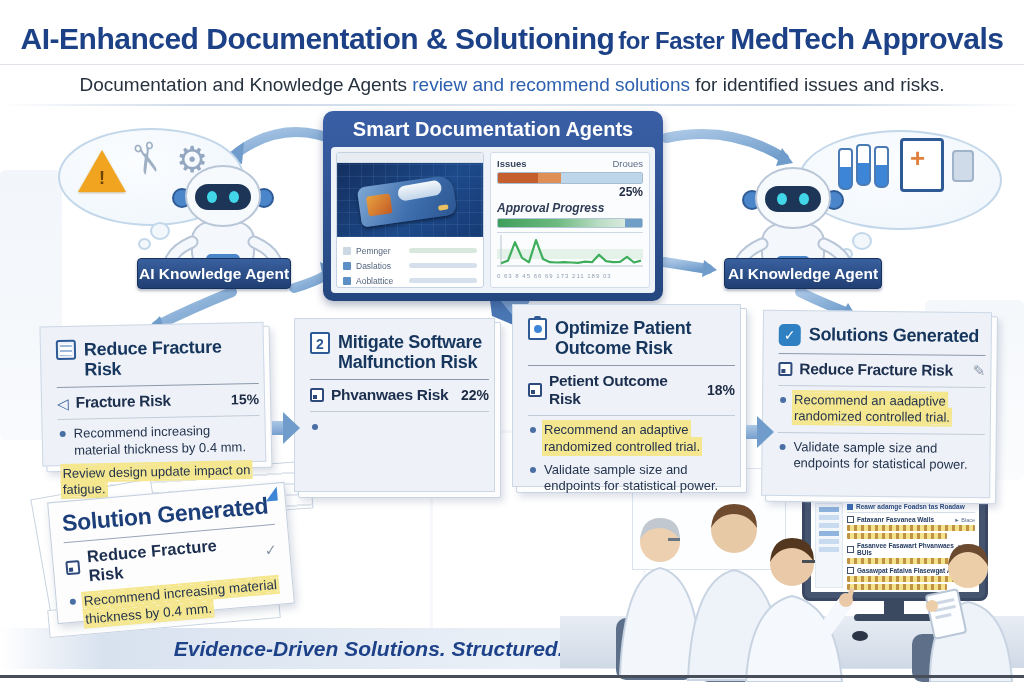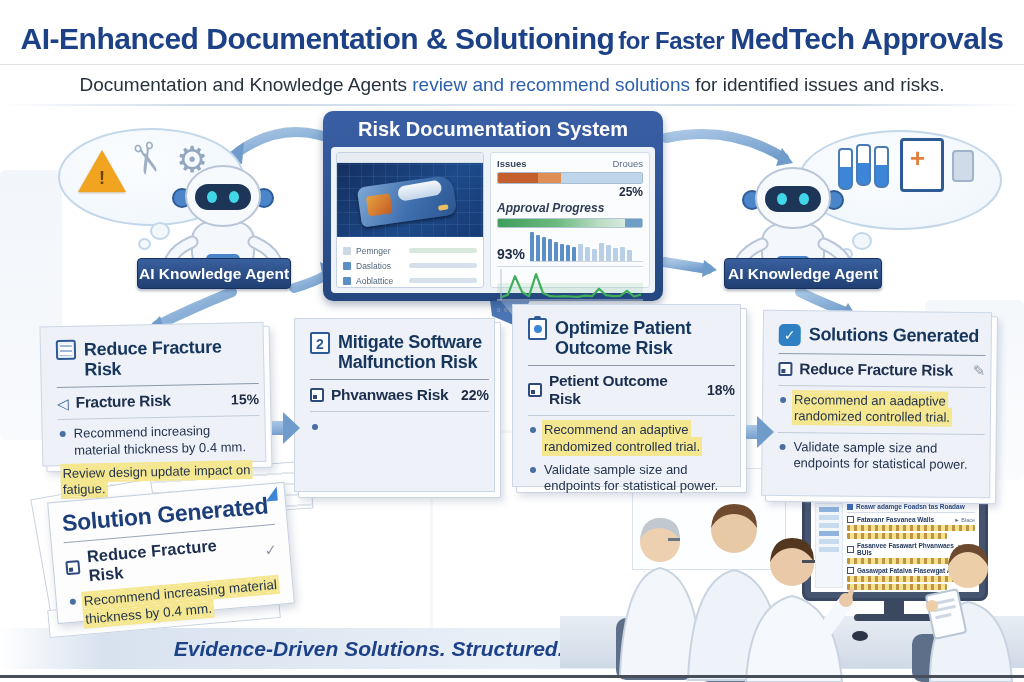--- a/index.html
+++ b/index.html
@@ -279,21 +279,21 @@
     <ellipse cx="61" cy="32" rx="37" ry="30" fill="#f7fafc" stroke="#b9c6d8" stroke-width="2"></ellipse>
     <rect x="33" y="20" width="56" height="26" rx="13" fill="#1d3557"></rect>
     <ellipse cx="50" cy="33" rx="5" ry="6" fill="#41d6e8"></ellipse>
     <ellipse cx="72" cy="33" rx="5" ry="6" fill="#41d6e8"></ellipse>
   </svg>
 
   <div class="agent-label al-left">AI Knowledge Agent</div>
   <div class="agent-label al-right">AI Knowledge Agent</div>
 
   <div class="panel">
-    <div class="panel-title">Risk Documentation System</div>
+    <div class="panel-title">Smart Documentation Agents</div>
     <div class="panel-body">
       <div class="pcol-l">
         <div class="chrome"></div>
         <div class="device-img">
           <div class="dv-body">
             <div class="dv-canopy"></div>
             <div class="dv-screen"></div>
             <div class="dv-dot"></div>
           </div>
         </div>
@@ -321,41 +321,20 @@
           <span class="rt">Droues</span>
         </div>
         <div class="issues-bar">
             <div style="width: 28%; background: rgb(198, 95, 46);"></div>
             <div style="width: 16%; background: rgb(223, 143, 85);"></div>
             <div style="width: 56%; background: rgb(189, 214, 233);"></div>
           </div>
         <div class="iv">25%</div>
         <div class="aplbl">Approval Progress</div>
         <div class="gbar"></div>
-        <div class="pctrow">
-          <span class="pv">93%</span>
-          <div class="mini-bars">
-              <div class="mb" style="height: 96%;"></div>
-              <div class="mb" style="height: 88%;"></div>
-              <div class="mb" style="height: 80%;"></div>
-              <div class="mb" style="height: 72%;"></div>
-              <div class="mb" style="height: 65%;"></div>
-              <div class="mb" style="height: 58%;"></div>
-              <div class="mb" style="height: 52%;"></div>
-              <div class="mb" style="height: 46%;"></div>
-              <div class="mb light" style="height: 56%;"></div>
-              <div class="mb light" style="height: 48%;"></div>
-              <div class="mb light" style="height: 40%;"></div>
-              <div class="mb light" style="height: 60%;"></div>
-              <div class="mb light" style="height: 52%;"></div>
-              <div class="mb light" style="height: 42%;"></div>
-              <div class="mb light" style="height: 46%;"></div>
-              <div class="mb light" style="height: 36%;"></div>
-            </div>
-        </div>
         <div class="spark">
           <svg width="146" height="34" viewBox="0 0 146 34">
             <rect x="0" y="14" width="146" height="10" fill="#3fae5c" opacity=".12"></rect>
             <line x1="4" y1="0" x2="4" y2="31" stroke="#b9c4d2" stroke-width="1"></line>
             <line x1="0" y1="31" x2="146" y2="31" stroke="#b9c4d2" stroke-width="1"></line>
             <polyline id="sparkline" fill="none" stroke="#3fae5c" stroke-width="2.2" stroke-linejoin="round" points="4.0,28.3 11.0,25.6 18.0,7.2 25.0,22.9 32.0,27.2 39.0,5.1 46.0,24.0 53.0,27.2 60.0,27.5 67.0,27.2 74.0,27.5 81.0,27.8 88.0,26.7 95.0,27.2 102.0,19.7 109.0,26.1 116.0,27.2 123.0,26.9 130.0,21.8 137.0,27.5 144.0,25.6"></polyline>
           </svg>
           <div class="xticks">0    63    8   45 66 69    173 211 189 03</div>
         </div>
       </div>

